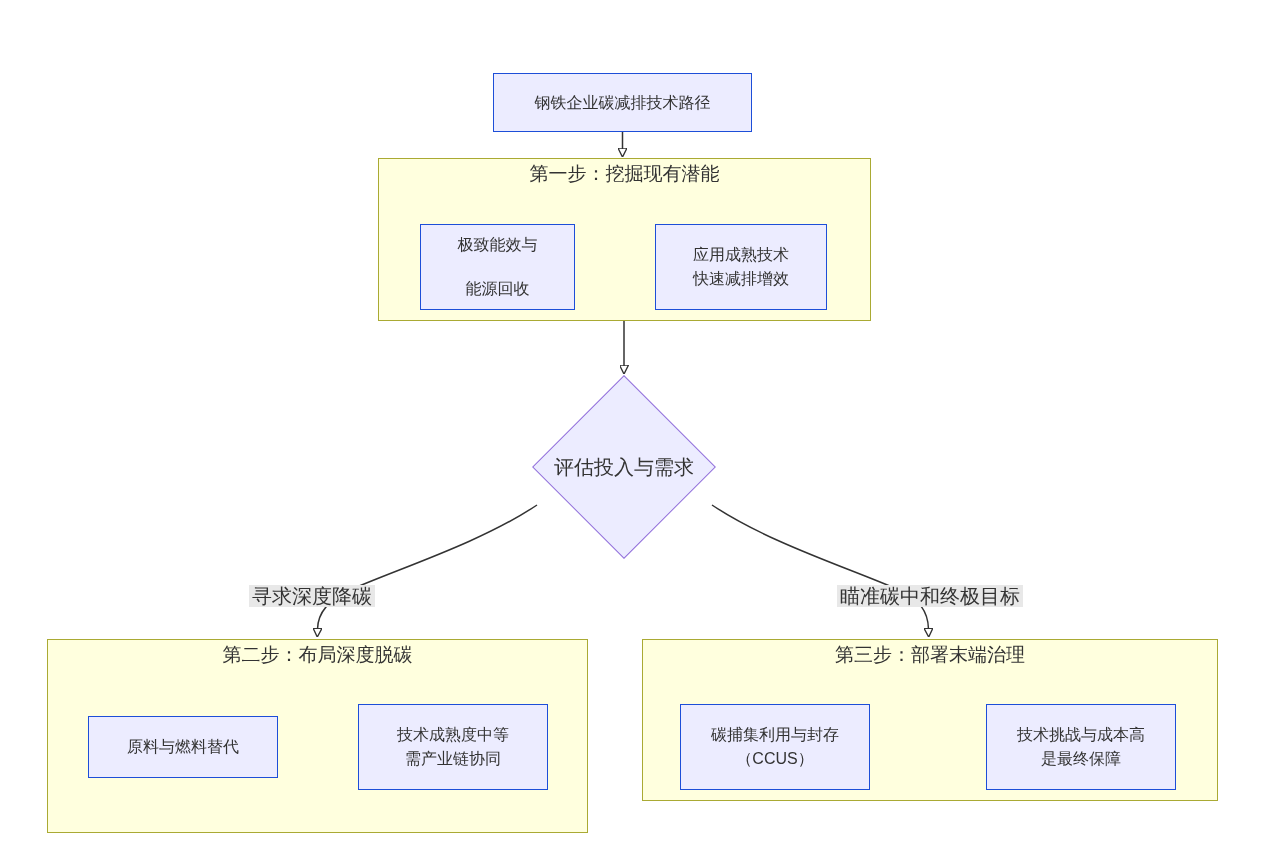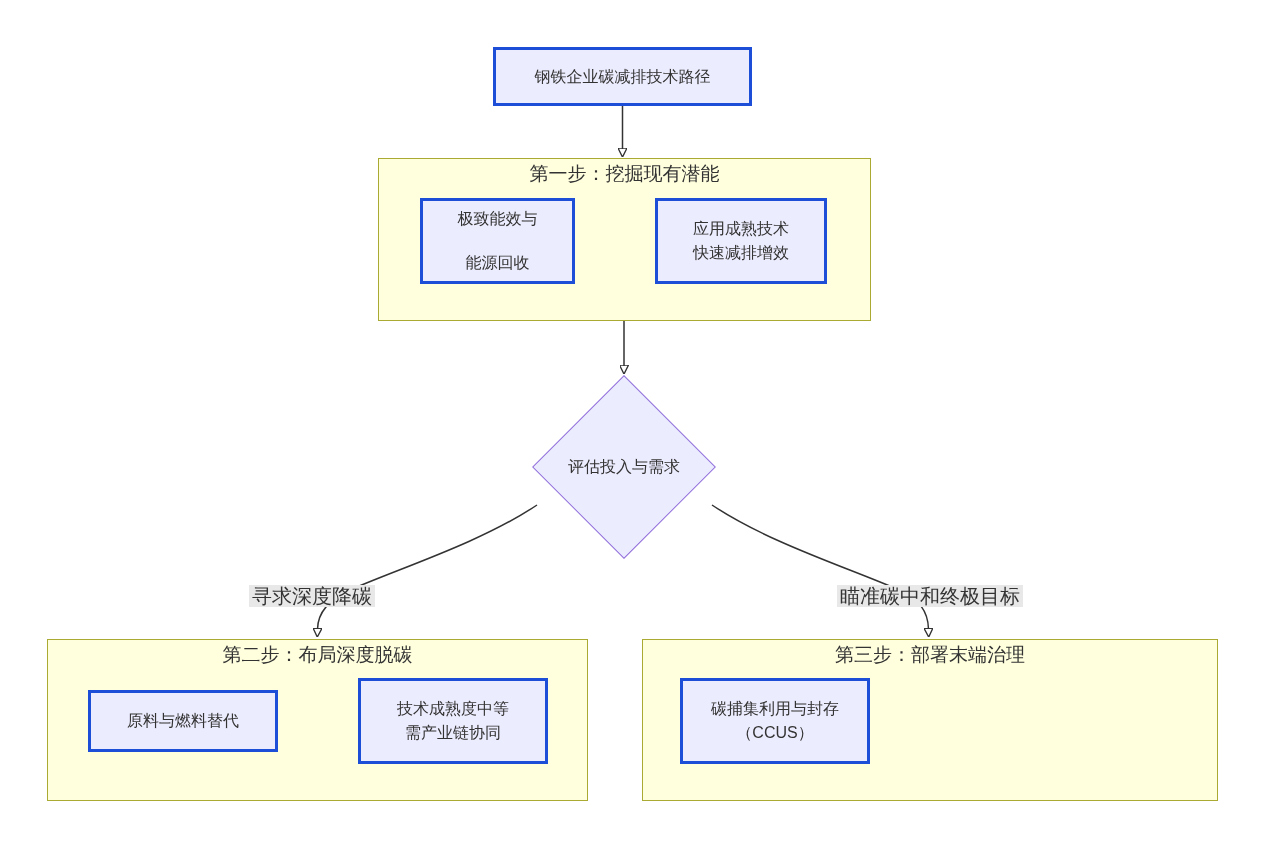--- a/index.html
+++ b/index.html
@@ -5,41 +5,41 @@
   html, body { margin: 0; padding: 0; background: #ffffff; }
   .stage {
     position: relative; width: 1264px; height: 849px; background: #ffffff;
     font-family: "Liberation Sans", "DejaVu Sans", sans-serif;
     color: #333333; overflow: hidden;
   }
   svg.edges { position: absolute; left: 0; top: 0; }
   svg.edges path { stroke: #333333; stroke-width: 1.5; fill: none; }
   .node {
     position: absolute; box-sizing: border-box;
-    background: #ECECFF; border: 3px solid #1d4ed8;
+    background: #ECECFF; border: 1px solid #1d4ed8;
     display: flex; flex-direction: column; align-items: center; justify-content: center;
-    font-size: 16px; line-height: 24px; text-align: center; white-space: nowrap;
+    font-size: 16px; line-height: 24px; text-align: center; white-space: nowrap; margin-top: 26px;
   }
   .cluster {
     position: absolute; box-sizing: border-box;
     background: #FFFFDE; border: 1px solid #AAAA33;
   }
   .cluster-title {
     position: absolute; top: 6px; left: 0; right: 0;
     text-align: center; font-size: 19px; line-height: 18px;
   }
   .diamond-box { position: absolute; }
   .diamond-shape {
     position: absolute; left: 27px; top: 27px; width: 130px; height: 130px;
     background: #ECECFF; border: 1px solid #9370DB;
     transform: rotate(45deg); box-sizing: border-box;
   }
   .diamond-label {
     position: absolute; left: 0; top: 0; right: 0; bottom: 0;
-    display: flex; align-items: center; justify-content: center; font-size: 16px;
+    display: flex; align-items: center; justify-content: center; font-size: 20px;
   }
   .edge-label {
     position: absolute; transform: translate(-50%, -50%);
     background: #E8E8E8; color: #333333;
     font-size: 20px; line-height: 20px; padding: 1px 3px; white-space: nowrap;
   }
 </style>
 </head>
 <body>
 
@@ -77,32 +77,36 @@
   </div>
 
   <div class="diamond-box" style="left:532px; top:375px; width:184px; height:184px;">
     <div class="diamond-shape"></div>
     <div class="diamond-label">评估投入与需求</div>
   </div>
 
   <div class="edge-label" style="left:312px; top:596px;">寻求深度降碳</div>
   <div class="edge-label" style="left:930px; top:596px;">瞄准碳中和终极目标</div>
 
-  <div class="cluster" style="left:47px; top:639px; width:541px; height:162px;text-decoration:underline;">
+  <div class="cluster" style="left:47px; top:639px; width:541px; height:194px;text-decoration:underline;">
     <div class="cluster-title">第二步：布局深度脱碳</div>
   </div>
   <div class="node" style="left:358px; top:678px; width:190px; height:86px;">
     <span>技术成熟度中等</span>
     <span>需产业链协同</span>
   </div>
   <div class="node" style="left:88px; top:690px; width:190px; height:62px;">
     <span>原料与燃料替代</span>
   </div>
 
   <div class="cluster" style="left:642px; top:639px; width:576px; height:162px;">
     <div class="cluster-title">第三步：部署末端治理</div>
   </div>
   <div class="node" style="left:680px; top:678px; width:190px; height:86px;">
     <span>碳捕集利用与封存</span>
     <span>（CCUS）</span>
   </div>
+  <div class="node" style="left:986px; top:678px; width:190px; height:86px;">
+    <span>技术挑战与成本高</span>
+    <span>是最终保障</span>
+  </div>
 
 </div>
 
 </body></html>

